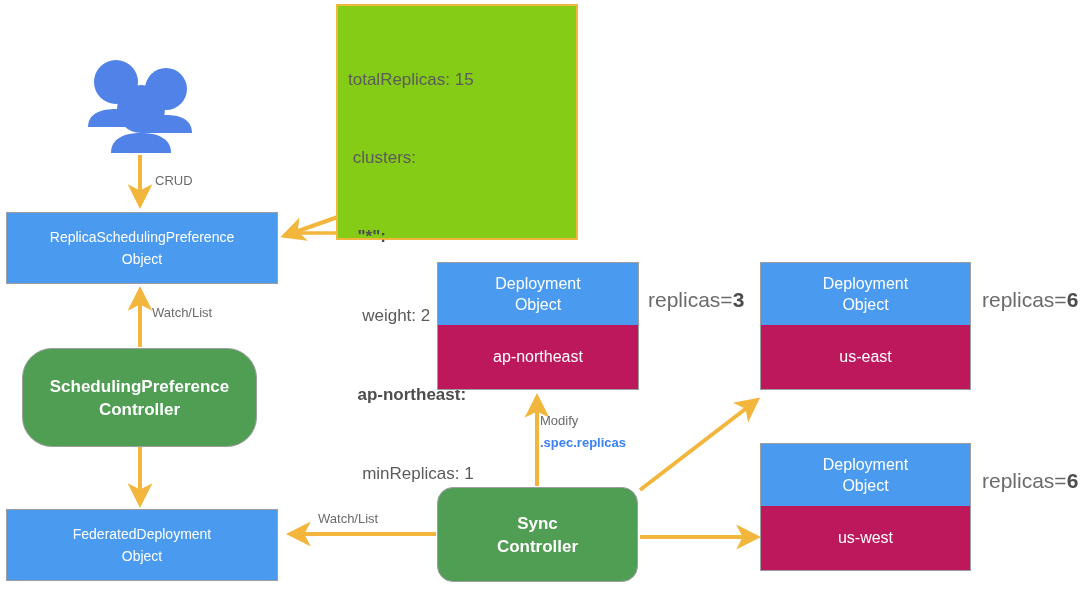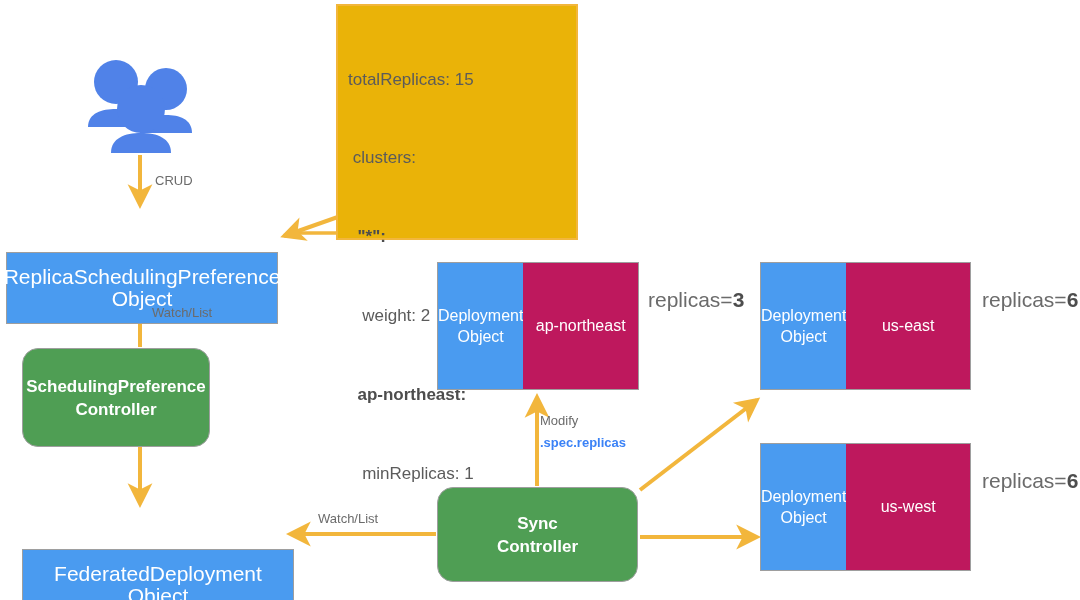--- a/index.html
+++ b/index.html
@@ -6,39 +6,39 @@
   body{width:1080px;height:600px;font-family:"Liberation Sans",sans-serif;}
   #stage{position:relative;width:1080px;height:600px;overflow:hidden;background:#fff;}
 
   svg#wires{position:absolute;left:0;top:0;width:1080px;height:600px;pointer-events:none;}
 
   .node{position:absolute;box-sizing:border-box;}
 
   .bluebox{
     background:#4a9bf0;border:1px solid #9e9e9e;
     display:flex;align-items:center;justify-content:center;
-    color:#ffffff;font-size:21px;line-height:22px;text-align:center;margin-top:40px;
+    color:#ffffff;font-size:14px;line-height:22px;text-align:center;
   }
   .greenbox{
     background:#4f9e54;border:1px solid #9e9e9e;border-radius:16px;
     display:flex;align-items:center;justify-content:center;
     color:#ffffff;font-size:17px;line-height:23px;text-align:center;font-weight:bold;
   }
-  .depcard{border:1px solid #9e9e9e;box-sizing:border-box;display:flex;flex-direction:row;}
+  .depcard{border:1px solid #9e9e9e;box-sizing:border-box;display:flex;flex-direction:column;}
   .depcard .head{
     flex:0 0 62px;background:#4a9bf0;color:#fff;font-size:16px;line-height:21px;
     display:flex;align-items:center;justify-content:center;text-align:center;
   }
   .depcard .foot{
     flex:1 1 auto;background:#be185d;color:#fff;font-size:16px;
     display:flex;align-items:center;justify-content:center;text-align:center;
   }
 
   .yamlbox{
-    border:2px solid #f2b63c;background:#eab308;box-sizing:border-box;
+    border:2px solid #f2b63c;background:#84cc16;box-sizing:border-box;
     padding:8px 4px 6px 10px;color:#5b5b5b;font-size:17px;line-height:26.3px;
     white-space:pre;font-family:"Liberation Sans",sans-serif;
   }
   .yamlbox b{font-weight:bold;color:#4d4d4d;}
 
   .elabel{position:absolute;color:#6b6b6b;font-size:13px;line-height:22px;white-space:pre;}
   .elabel b{font-weight:bold;color:#3b82f6;}
 
   .rep{position:absolute;color:#6b6b6b;font-size:21px;white-space:pre;}
   .rep b{font-weight:bold;color:#4d4d4d;}
@@ -114,28 +114,28 @@
     
   </div>
 
   <div class="node bluebox" style="left:6px;top:212px;width:272px;height:72px;">
     <div>
       <div>ReplicaSchedulingPreference</div>
       <div>Object</div>
     </div>
   </div>
 
-  <div class="node greenbox" style="left:22px;top:348px;width:188px;height:99px;">
+  <div class="node greenbox" style="left:22px;top:348px;width:235px;height:99px;border-radius:30px;">
     <div>
       <div>SchedulingPreference</div>
       <div>Controller</div>
     </div>
   </div>
 
-  <div class="node bluebox" style="left:22px;top:509px;width:272px;height:72px;">
+  <div class="node bluebox" style="left:6px;top:509px;width:272px;height:72px;">
     <div>
       <div>FederatedDeployment</div>
       <div>Object</div>
     </div>
   </div>
 
   <div class="node greenbox" style="left:437px;top:487px;width:201px;height:95px;">
     <div>
       <div>Sync</div>
       <div>Controller</div>

